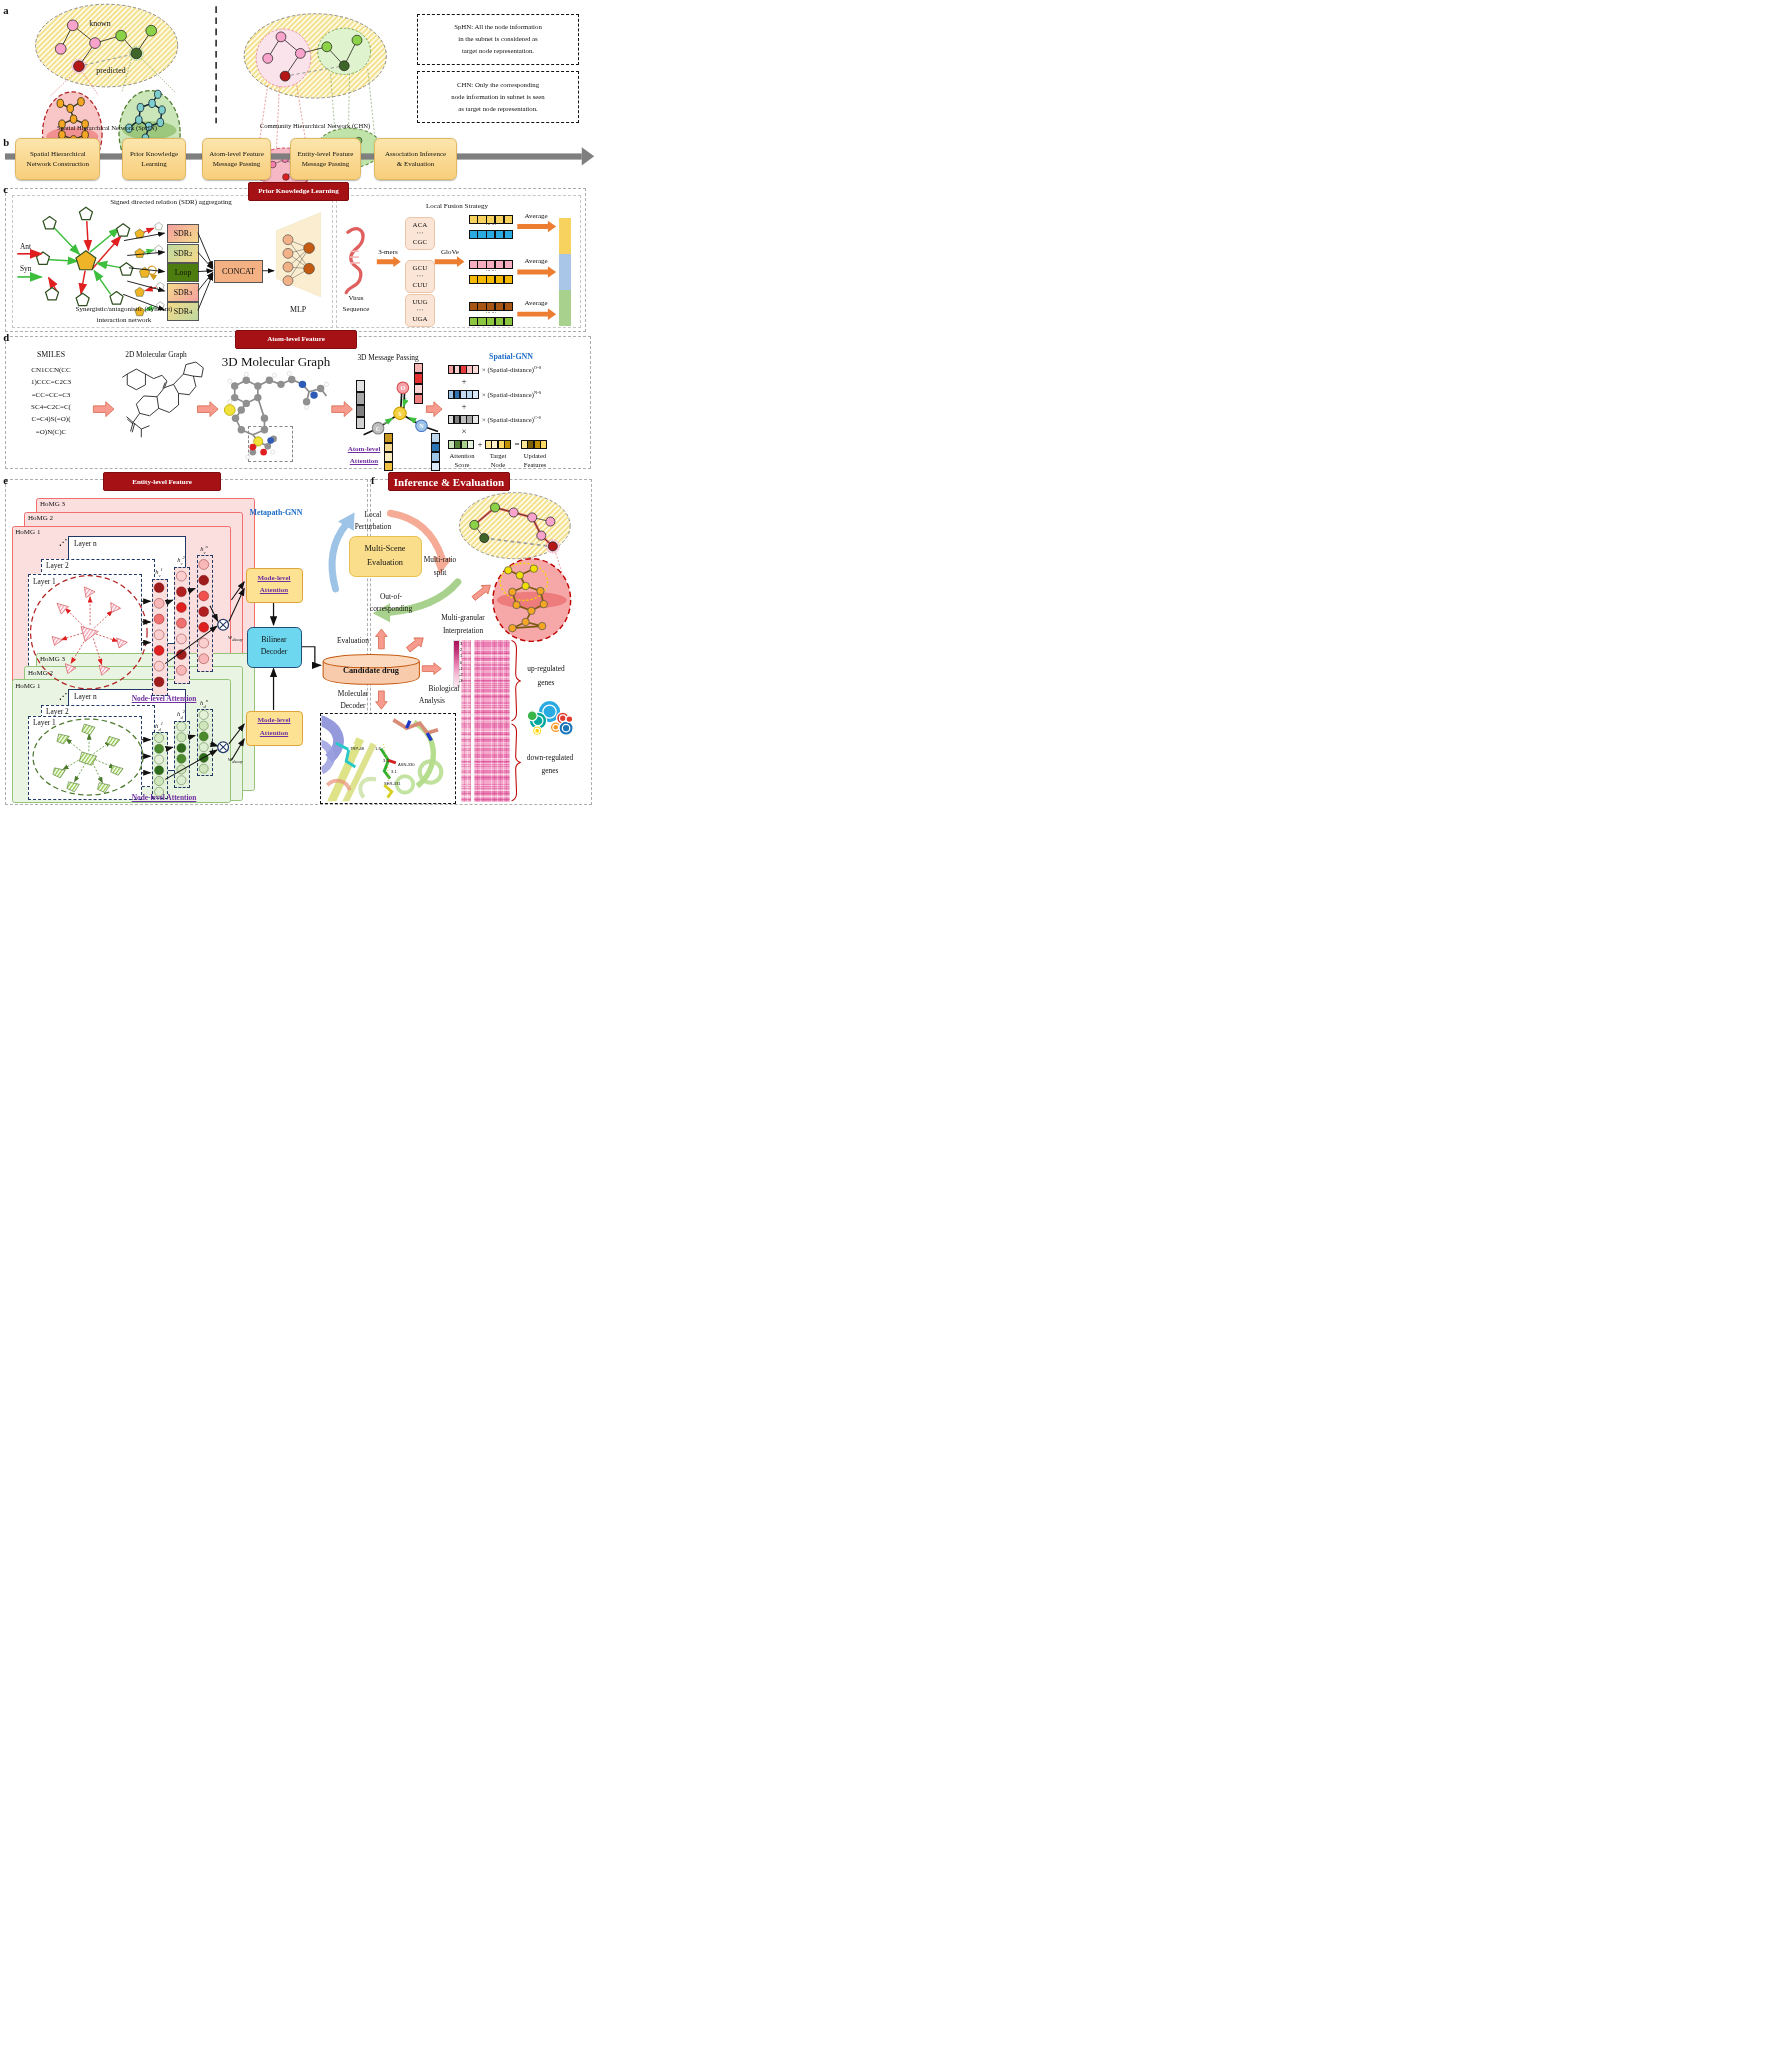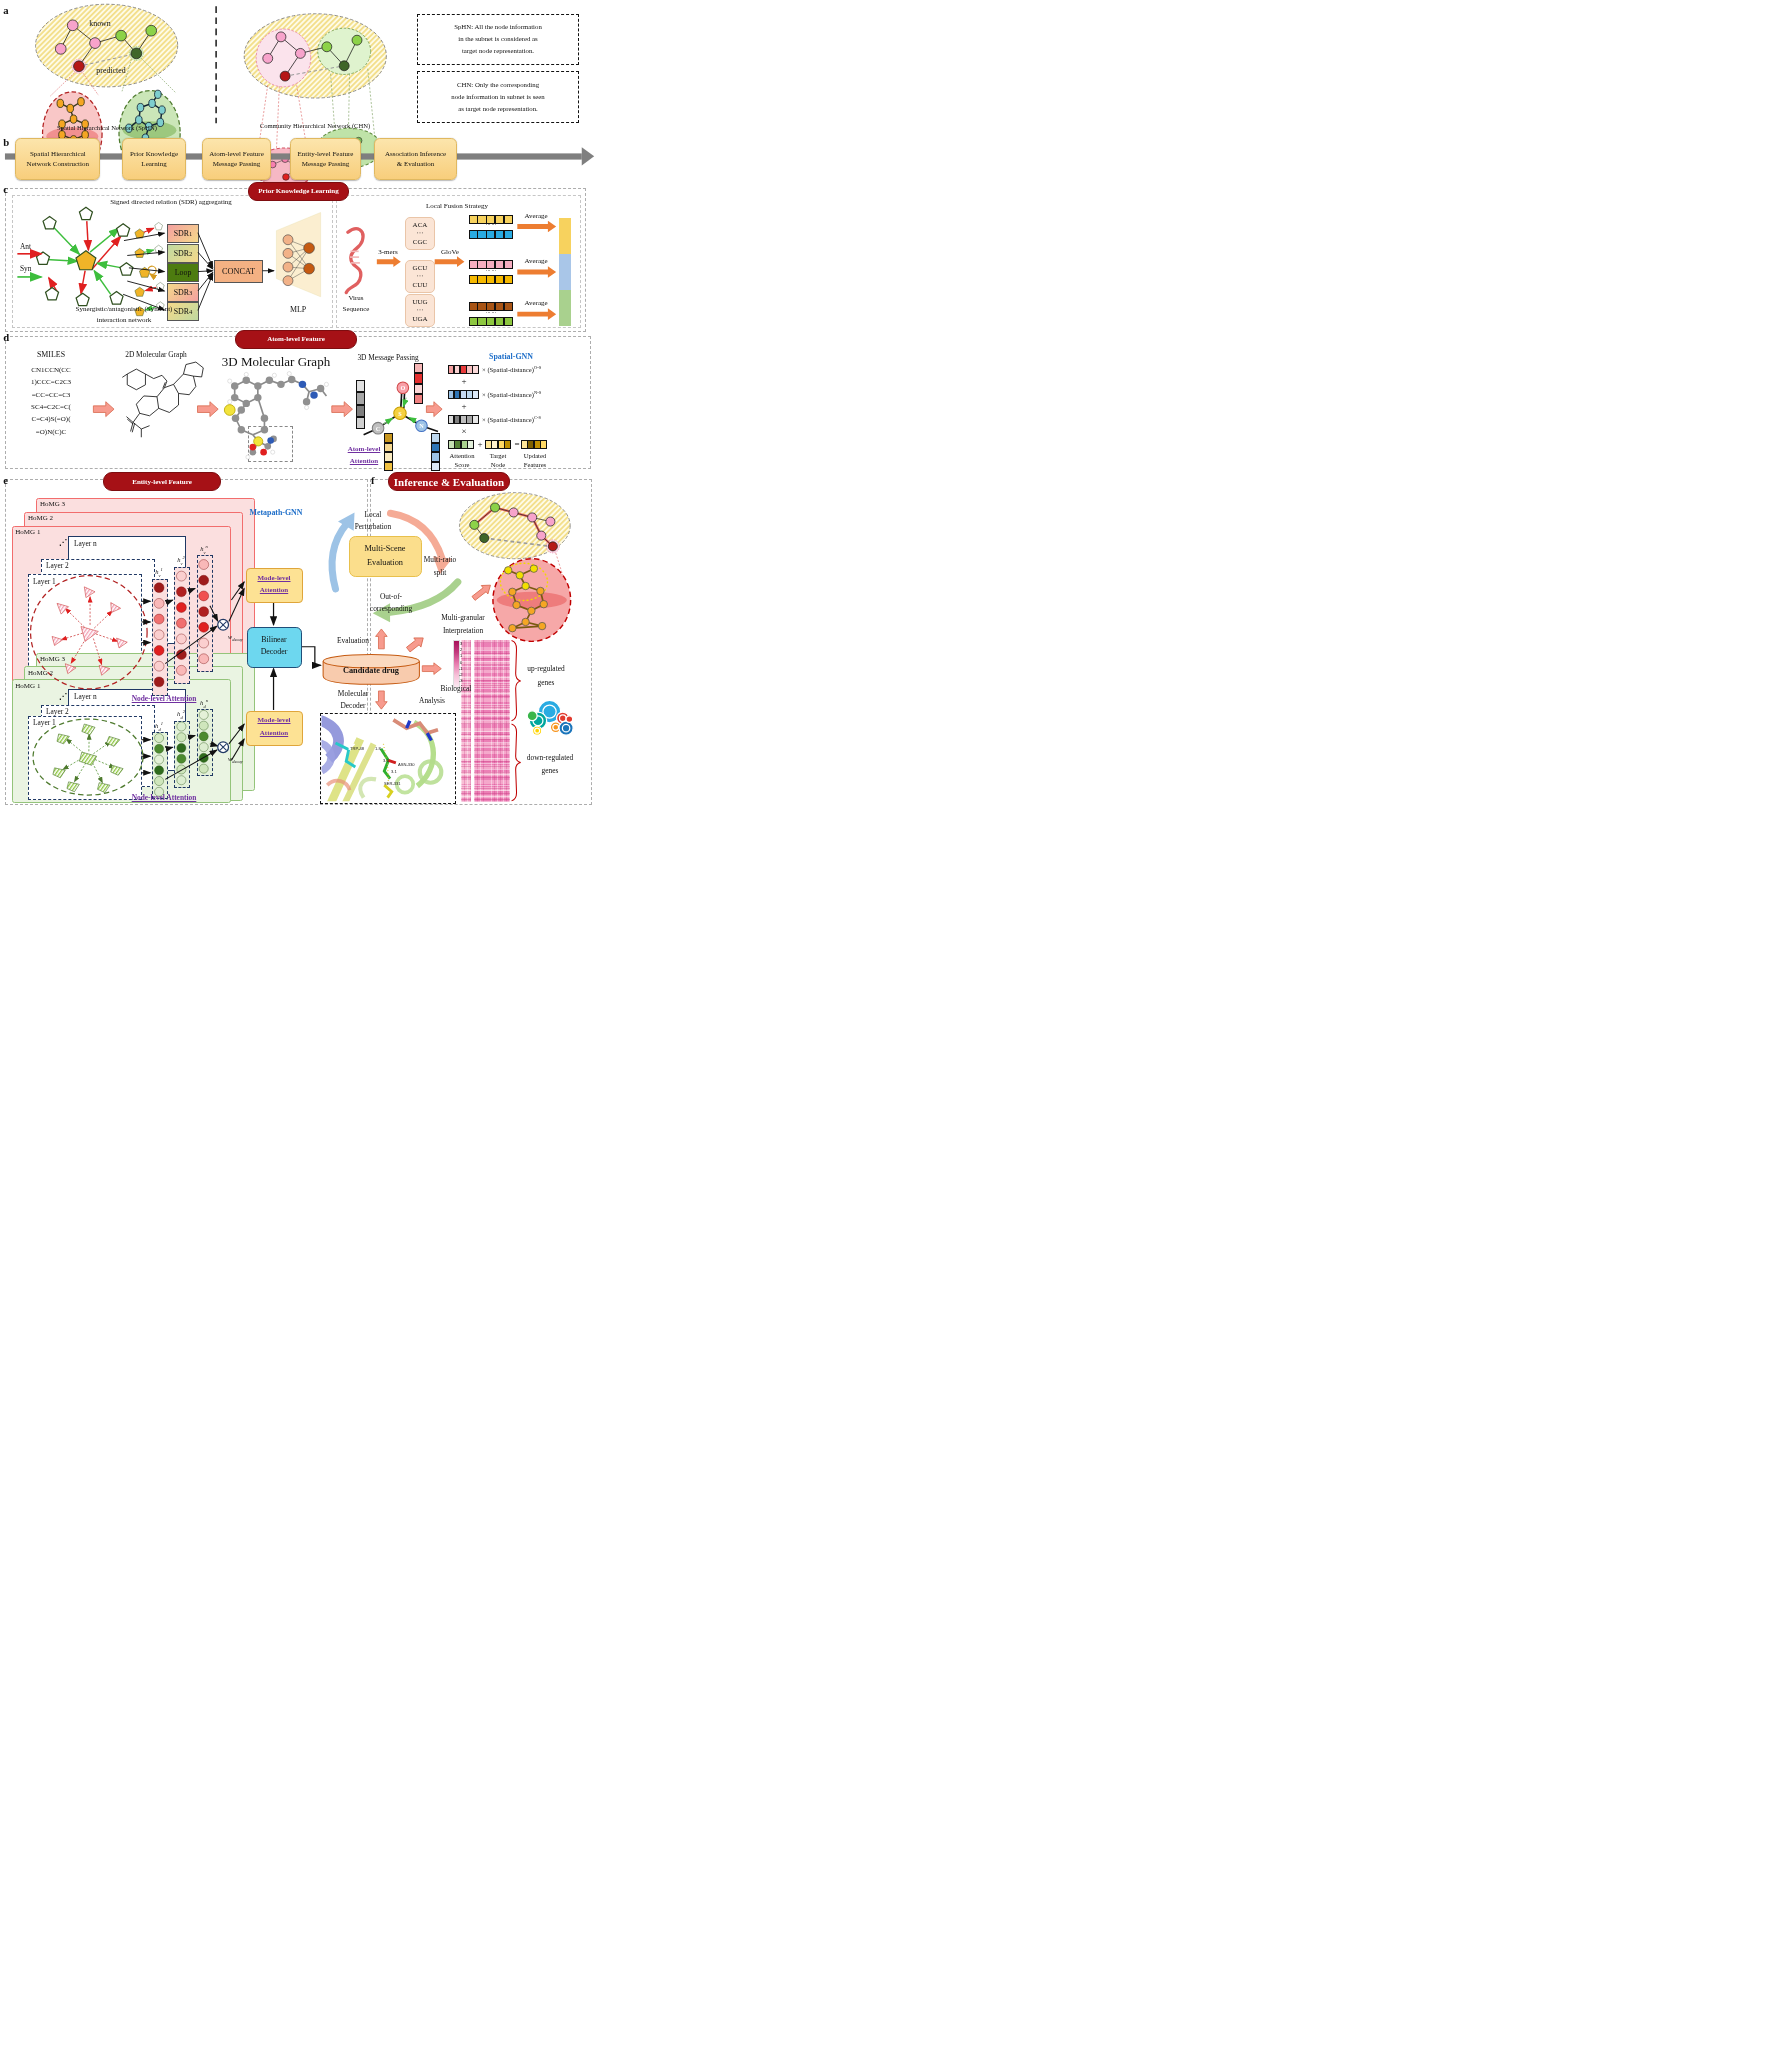--- a/index.html
+++ b/index.html
@@ -3,21 +3,21 @@
 <meta charset="utf-8">
 <style>
   html,body{margin:0;padding:0;background:#fff}
   .stage{position:relative;width:595px;height:808px;background:#fff;overflow:hidden;
          font-family:"Liberation Serif",serif;color:#111}
   .abs{position:absolute}
   .cx{transform:translateX(-50%);text-align:center;white-space:nowrap}
   .b{font-weight:normal}
   .i{font-style:italic}
   svg{position:absolute;left:0;top:0;overflow:visible}
-  .banner{background:#A61116;color:#fff;border:0.8px solid #7E0D10;border-radius:9px;
+  .banner{background:#A61116;color:#fff;border:0.8px solid #7E0D10;border-radius:2px;
           text-align:center;font-weight:bold;z-index:6;display:flex;align-items:center;justify-content:center}
   .plabel{font-size:10.7px;font-weight:bold;z-index:7}
   .pipe{background:linear-gradient(180deg,#FCE5AC,#F8CE7C);border:0.4px solid #E0B860;border-radius:5.8px;
         box-shadow:0 0.8px 1.2px rgba(0,0,0,.28);z-index:2;display:flex;flex-direction:column;
         align-items:center;justify-content:center;font-size:7px;line-height:1.45;text-align:center}
   .dashN{border:1px dashed #111;z-index:2}
   .dashO{border:1.7px dashed #ADADAD;z-index:1}
   .dashI{border:0.8px dashed #C6C6C6;z-index:1}
   .note{font-size:6.8px;line-height:1.75;text-align:center;z-index:5;display:flex;flex-direction:column;justify-content:center}
   .card{border-radius:2.5px;z-index:2}
@@ -1034,21 +1034,21 @@
   <div class="abs txt cx" style="left:440px;top:555px;font-size:7.4px">Multi-ratio</div>
   <div class="abs txt cx" style="left:440px;top:568px;font-size:7.4px">split</div>
   <div class="abs txt cx" style="left:391px;top:592px;font-size:7.4px">Out-of-</div>
   <div class="abs txt cx" style="left:391px;top:604px;font-size:7.4px">corresponding</div>
   <div class="abs txt cx b" style="left:463px;top:613px;font-size:7.4px">Multi-granular</div>
   <div class="abs txt cx b" style="left:463px;top:626px;font-size:7.4px">Interpretation</div>
   <div class="abs txt cx" style="left:353px;top:636px;font-size:7.4px">Evaluation</div>
   <div class="abs txt cx cyl-txt" style="left:371px;top:666px">Candidate drug</div>
   <div class="abs txt cx" style="left:353px;top:689px;font-size:7.4px">Molecular</div>
   <div class="abs txt cx" style="left:353px;top:701px;font-size:7.4px">Decoder</div>
-  <div class="abs txt cx" style="left:456px;top:684px;font-size:7.4px">Biological</div>
+  <div class="abs txt cx" style="left:444px;top:684px;font-size:7.4px">Biological</div>
   <div class="abs txt cx" style="left:432px;top:696px;font-size:7.4px">Analysis</div>
   <div class="abs txt cx" style="left:546px;top:664px;font-size:7.4px">up-regulated</div>
   <div class="abs txt cx" style="left:546px;top:678px;font-size:7.4px">genes</div>
   <div class="abs txt cx" style="left:550px;top:753px;font-size:7.4px">down-regulated</div>
   <div class="abs txt cx" style="left:550px;top:766px;font-size:7.4px">genes</div>
 
   <div class="abs tick" style="left:460px;top:641px">3</div>
   <div class="abs tick" style="left:460px;top:647px">2</div>
   <div class="abs tick" style="left:460px;top:653px">1</div>
   <div class="abs tick" style="left:460px;top:660px">0</div>

